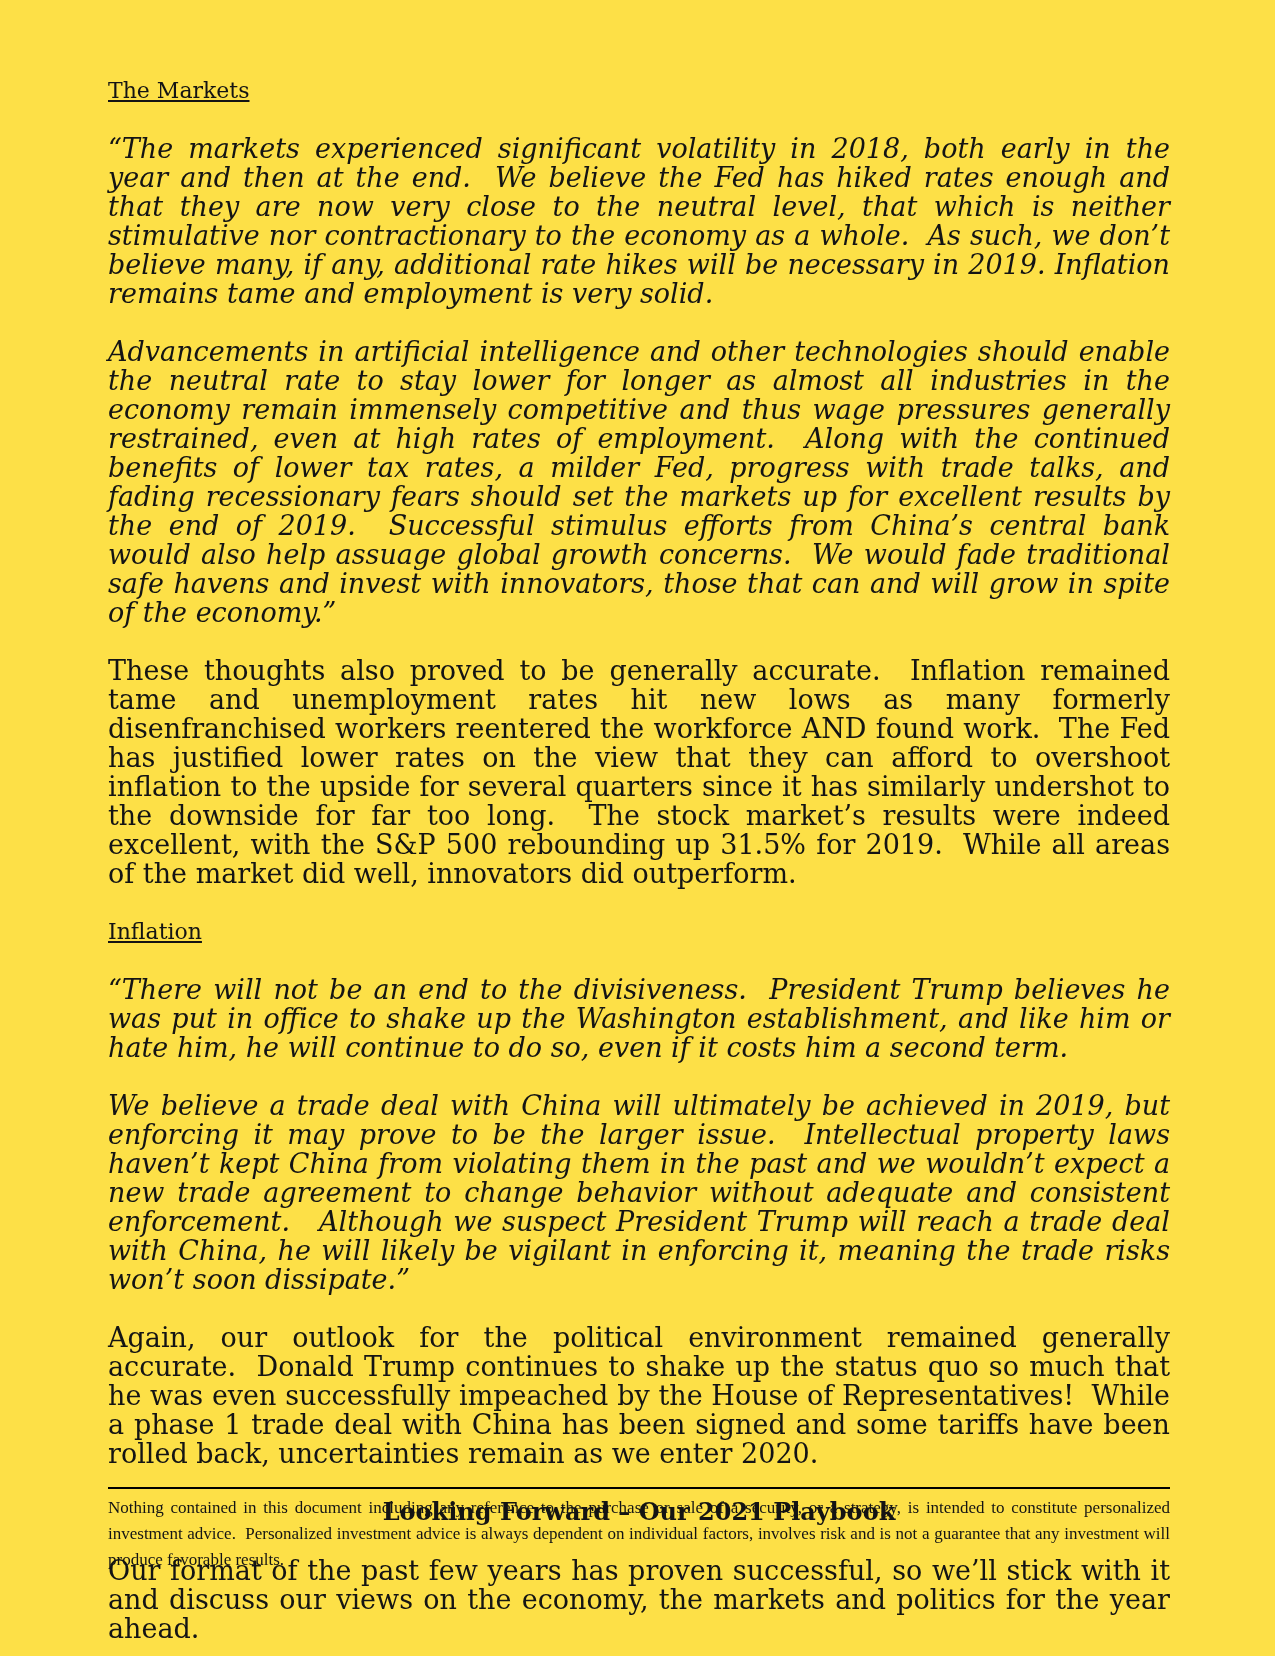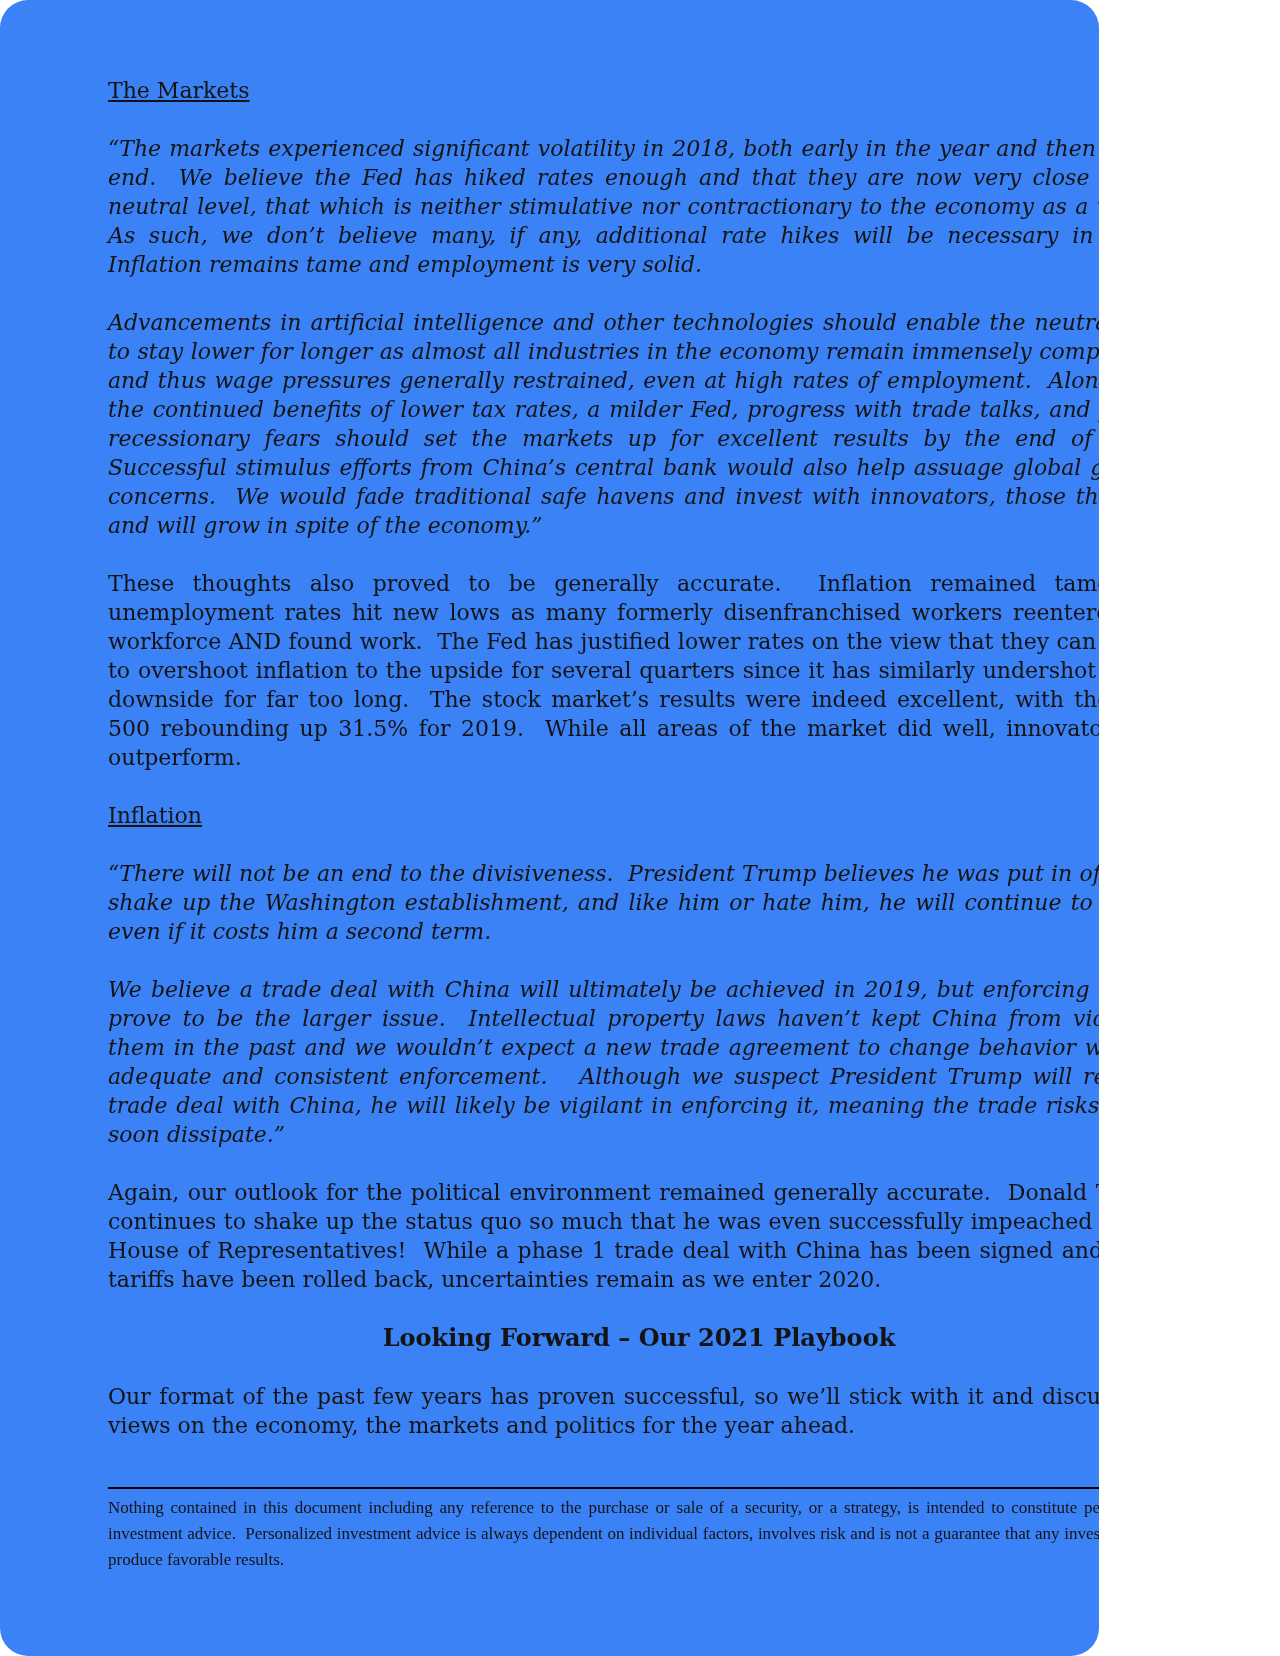--- a/index.html
+++ b/index.html
@@ -2,45 +2,44 @@
 <html><head>
 <meta charset="utf-8">
 <style>
   html, body {
     margin: 0;
     padding: 0;
     background: #ffffff;
   }
   .page {
     position: relative;
-    width: 1099px;
+    width: 1275px;
     height: 1656px;
-    background: #3b82f6;
+    background: #fde047;
     color: #141414;
     overflow: hidden;
-    border-radius: 28px;
   }
   .content {
     position: absolute;
     left: 108px;
     top: 76px;
     width: 1062px;
   }
   .content > :first-child { margin-top: 0; }
   .section-heading {
     font-family: "DejaVu Serif", serif;
     font-size: 22px;
     line-height: 29px;
     font-weight: 400;
     text-decoration: underline;
     margin: 29px 0 0 0;
   }
   .body-text {
     font-family: "DejaVu Serif", serif;
-    font-size: 22px;
+    font-size: 27px;
     line-height: 29px;
     text-align: justify;
     white-space: pre-wrap;
     margin: 29px 0 0 0;
   }
   .italic { font-style: italic; }
   .center-heading {
     font-family: "DejaVu Serif", serif;
     font-size: 24px;
     line-height: 30px;

